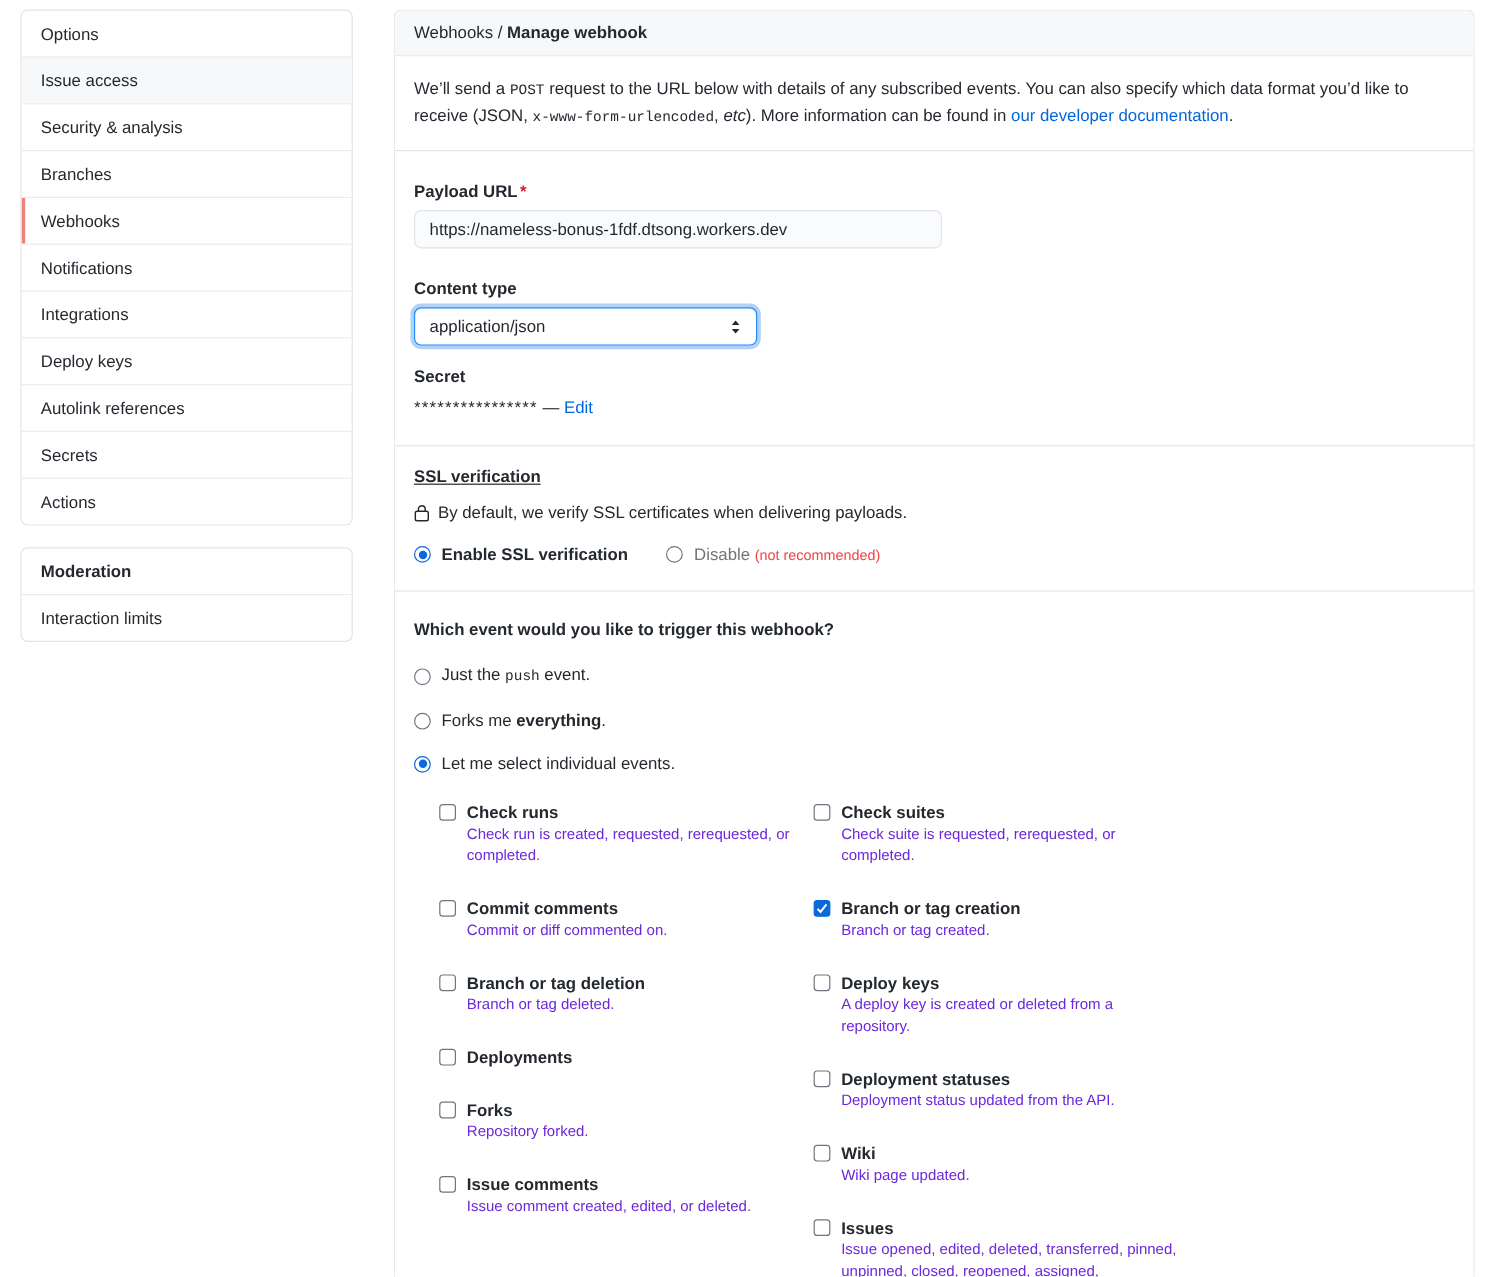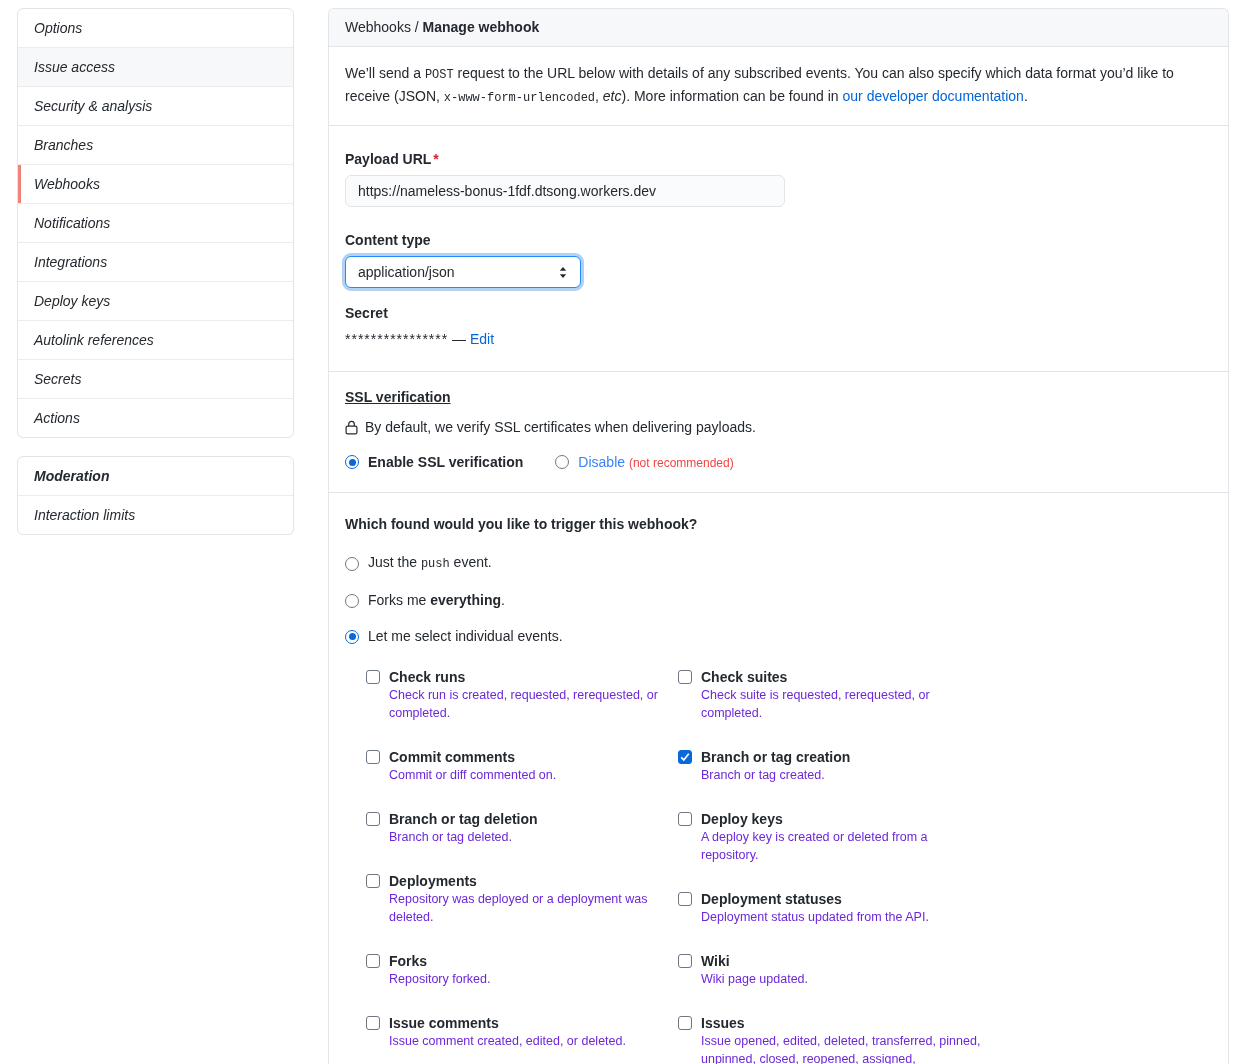--- a/index.html
+++ b/index.html
@@ -2,21 +2,21 @@
 <html><head>
 <meta charset="utf-8">
 <style>
   * { box-sizing: border-box; margin: 0; padding: 0; }
   html, body { width: 1259px; height: 1064px; overflow: hidden; background: #fff; }
   body { font-family: "Liberation Sans", "DejaVu Sans", sans-serif; font-size: 14px; color: #24292f; }
   .page { display: flex; padding: 8px 30px 0 17px; align-items: flex-start; }
 
   
   .sidebar { width: 277px; flex: none; }
-  .navgroup { border: 1px solid #e1e4e8; border-radius: 6px; background: #fff; overflow: hidden; margin-bottom: 18px; font-style: italic; }
+  .navgroup { border: 1px solid #e1e4e8; border-radius: 6px; background: #fff; overflow: hidden; margin-bottom: 18px; }
   .navitem { position: relative; padding: 10px 16px; line-height: 18px; color: #24292f; cursor: pointer; }
   .navitem + .navitem { border-top: 1px solid #eaecef; }
   .navitem.selected { background: #f6f8fa; }
   .navitem.current::before { content: ""; position: absolute; left: 0; top: 0; bottom: 0; width: 3px; background: #f0827c; }
   .navheader { padding: 10px 16px; line-height: 18px; font-weight: bold; border-bottom: 1px solid #eaecef; }
 
   
   .main { flex: 1; margin-left: 34px; border: 1px solid #e1e4e8; border-radius: 6px 6px 0 0; border-bottom: none; background: #fff; }
   .card-header { background: #f6f8fa; border-bottom: 1px solid #e1e4e8; border-radius: 6px 6px 0 0; padding: 10px 16px; line-height: 17px; }
   .card-header .crumb-page { font-weight: bold; }
@@ -27,34 +27,34 @@
 
   .intro { line-height: 21px; }
   .code { font-family: "Liberation Mono", "DejaVu Sans Mono", monospace; font-size: 12px; }
   .italic { font-style: italic; }
   a.link { color: #0366d6; text-decoration: none; cursor: pointer; }
 
   .field-label { font-weight: bold; line-height: 18px; margin: 8px 0 7px; }
   .req { color: #cf222e; margin-left: 2px; }
   .text-input { width: 440px; height: 32px; padding: 5px 12px; font-family: "Liberation Sans","DejaVu Sans",sans-serif;
     font-size: 14px; color: #24292f; background: #fafbfc; border: 1px solid #e1e4e8; border-radius: 6px; margin-bottom: 16px; }
-  .select { width: 236px; height: 32px; margin-bottom: 16px; padding: 0 12px; display: flex; align-items: center; justify-content: space-between;
+  .select { width: 286px; height: 32px; margin-bottom: 16px; padding: 0 12px; display: flex; align-items: center; justify-content: space-between;
     background: #fff; border: 1px solid #218bff; border-radius: 6px; box-shadow: 0 0 0 3px rgba(3,102,214,0.3); cursor: pointer; }
   .secret-row { line-height: 20px; margin: 4px 0 6px; }
   .secret-mask { letter-spacing: 1px; }
 
   .subheading { font-weight: bold; line-height: 18px; margin-bottom: 12px; text-decoration: underline; }
   .lock-row { display: flex; align-items: center; gap: 7px; line-height: 18px; margin-bottom: 18px; }
   .radio-group-inline { display: flex; gap: 32px; align-items: center; margin-bottom: 6px; }
   .radio-row { display: flex; align-items: center; gap: 9px; cursor: pointer; }
   .radio { flex: none; width: 14px; height: 14px; border-radius: 50%; border: 1px solid #6e7781; background: #fff; position: relative; }
   .radio.on { border-color: #0969da; border-width: 1.5px; }
   .radio.on::after { content: ""; position: absolute; left: 50%; top: 50%; width: 7px; height: 7px; margin: -3.5px 0 0 -3.5px; border-radius: 50%; background: #0969da; }
   .bold { font-weight: bold; }
-  .danger { color: #3b82f6; margin-top: 44px; }
+  .danger { color: #737373; margin-top: 44px; }
   .danger-note { color: #ef4444; font-size: 12px; }
 
   .events-question { font-weight: bold; line-height: 18px; margin: 6px 0 20px; }
   .events-radios .radio-row { margin-bottom: 17px; line-height: 19px; }
   .events-grid { display: flex; margin: 22px 0 0 21px; }
   .events-col { width: 312px; flex: none; }
   .event { display: flex; gap: 9px; margin-bottom: 26px; }
   .cbx { flex: none; width: 14px; height: 14px; margin-top: 2px; border: 1px solid #6e7781; border-radius: 3px; background: #fff; display: flex; align-items: center; justify-content: center; cursor: pointer; }
   .cbx svg { display: none; }
   .cbx.on { background: #0969da; border-color: #0969da; }
@@ -141,21 +141,21 @@
           <span class="bold">Enable SSL verification</span>
         </label>
         <label class="radio-row">
           <span class="radio"></span>
           <span><span class="danger">Disable</span> <span class="danger-note">(not recommended)</span></span>
         </label>
       </div>
     </div>
 
     <div class="section">
-      <div class="events-question">Which found would you like to trigger this webhook?</div>
+      <div class="events-question">Which event would you like to trigger this webhook?</div>
 
       <div class="events-radios">
         <label class="radio-row">
           <span class="radio"></span>
           <span><span>Just the </span><span class="code">push</span><span> event.</span></span>
         </label>
         <label class="radio-row">
           <span class="radio"></span>
           <span><span>Forks me </span><span class="bold">everything</span><span>.</span></span>
         </label>
@@ -189,21 +189,20 @@
             <div class="etext">
                 <div class="etitle">Branch or tag deletion</div>
                 <div class="edesc">Branch or tag deleted.</div>
               </div>
           </div>
 
           <div class="event">
             <span class="cbx"></span>
             <div class="etext">
                 <div class="etitle">Deployments</div>
-                <div class="edesc">Repository was deployed or a deployment was deleted.</div>
               </div>
           </div>
 
           <div class="event">
             <span class="cbx"></span>
             <div class="etext">
                 <div class="etitle">Forks</div>
                 <div class="edesc">Repository forked.</div>
               </div>
           </div>

